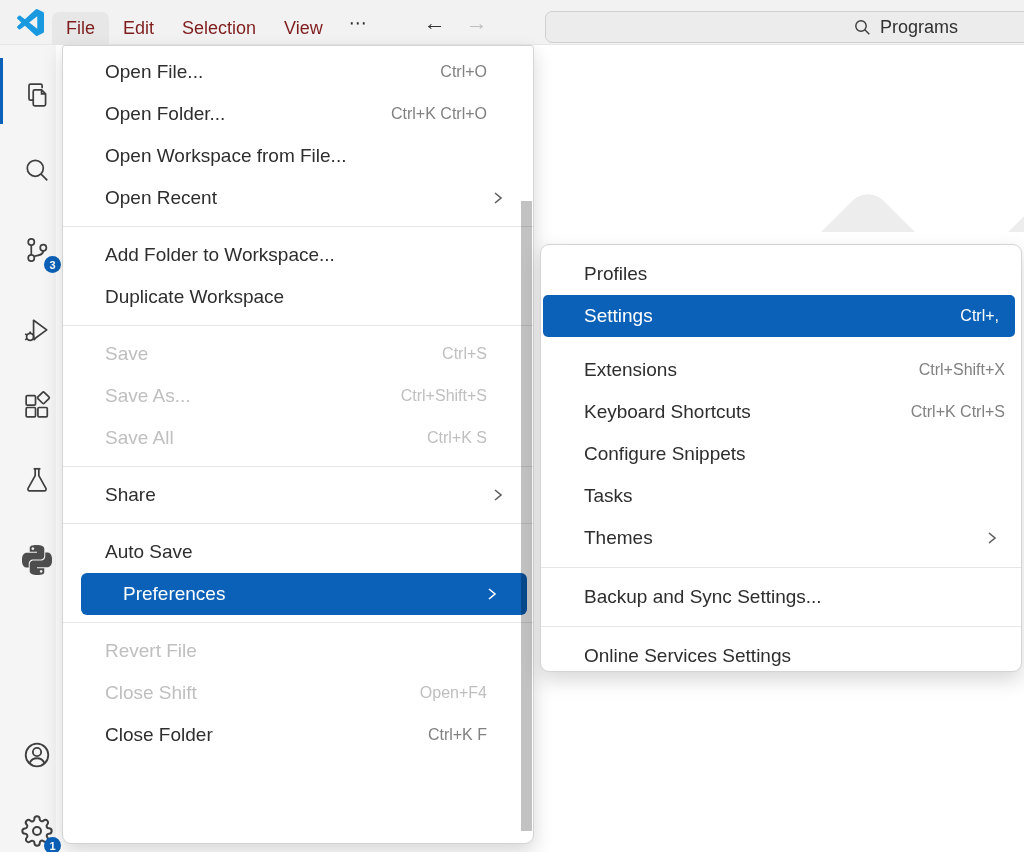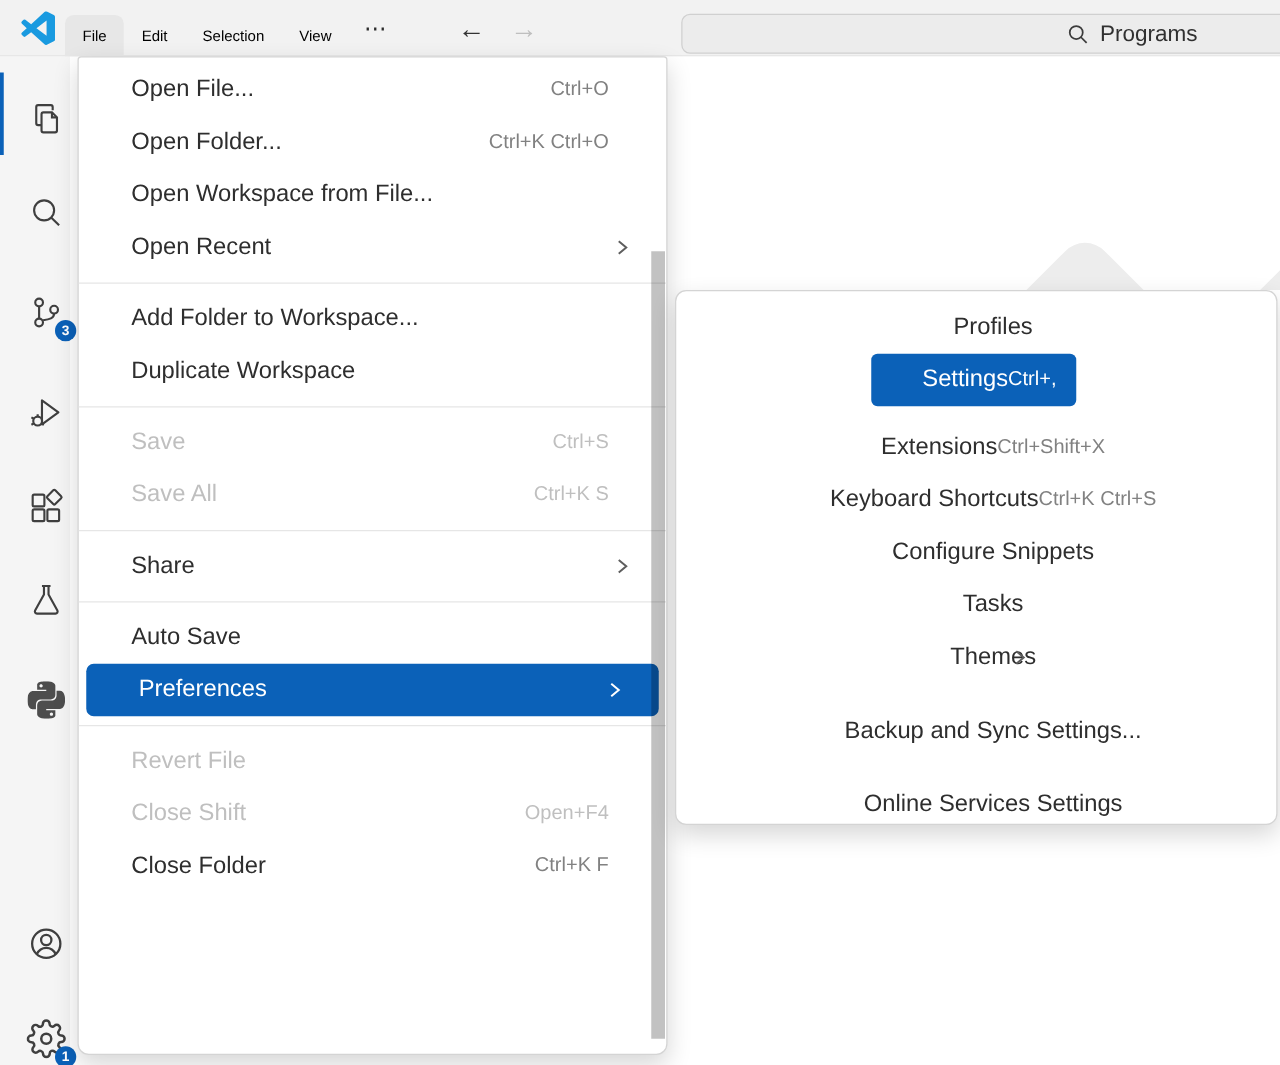--- a/index.html
+++ b/index.html
@@ -12,21 +12,21 @@
 
   
   .titlebar {
     position:absolute; left:0; top:0; width:1024px; height:45px;
     background:#f2f2f2; border-bottom:1px solid #e7e7e7;
     display:flex; align-items:stretch; z-index:4;
   }
   .logo { position:absolute; left:17px; top:9px; width:27px; height:27px; }
   .menubar { position:absolute; left:52px; top:0; height:45px; display:flex; align-items:stretch; }
   .mb-item {
-    display:flex; align-items:center; padding:0 14px; font-size:12px; color:#000000;
+    display:flex; align-items:center; padding:0 14px; font-size:18px; color:#7f1d1d;
     cursor:default; white-space:nowrap;margin-top:12px;
   }
   .mb-item.active { background:#e7e7e7; border-radius:7px 7px 0 0; }
   .mb-more { font-size:18px; letter-spacing:1px; color:#2c2c2c; padding:0 12px; display:flex; align-items:center; }
   .nav-arrow { display:flex; align-items:center; font-size:22px; padding:0 10px; }
   .nav-back { margin-left:34px; color:#333333; }
   .nav-fwd  { color:#bfbfbf; }
   .searchbox {
     position:absolute; left:545px; top:11px; width:722px; height:32px;
     background:#ececec; border:1px solid #d0d0d0; border-radius:7px;
@@ -76,30 +76,30 @@
   .mi.hl .chev { stroke:#ffffff; }
 
   
   .file-menu {
     left:62px; top:45px; width:472px; height:799px;
     border-radius:3px 3px 9px 9px; padding:5px 0; z-index:5;
   }
   .file-menu .mi { padding:0 46px 0 42px; }
   .file-menu .sep { margin:7px 0; }
   .file-menu .chev { right:28px; }
-  .file-menu .mi.hl { margin:0 6px 0 6px; }
+  .file-menu .mi.hl { margin:0 6px 0 18px; }
   .scroll-thumb {
     position:absolute; right:1px; top:155px; width:11px; height:630px;
     background:rgba(0,0,0,.24); z-index:6;
   }
 
   
   .submenu {
-    left:540px; top:232px; width:482px; height:428px;
-    border-radius:9px; padding:8px 0; z-index:7;align-items:center;
+    left:540px; top:244px; width:482px; height:428px;
+    border-radius:9px; padding:8px 0; z-index:7;
   }
   .submenu .mi { padding:0 16px 0 43px; }
   .submenu .sep { margin:8px 0; }
   .submenu .chev { right:22px; }
   .submenu .mi.hl { margin:0 6px 12px 2px; padding-left:41px; border-radius:5px; }
 </style>
 </head>
 <body style="--accent: #0b61b8;">
 
 <div class="titlebar">
@@ -231,20 +231,24 @@
   <div class="mi">
     <span class="lbl">Duplicate Workspace</span>
   </div>
   <div class="sep"></div>
 
   <div class="mi disabled">
     <span class="lbl">Save</span>
     <span class="sc">Ctrl+S</span>
   </div>
   <div class="mi disabled">
+    <span class="lbl">Save As...</span>
+    <span class="sc">Ctrl+Shift+S</span>
+  </div>
+  <div class="mi disabled">
     <span class="lbl">Save All</span>
     <span class="sc">Ctrl+K S</span>
   </div>
   <div class="sep"></div>
 
   <div class="mi">
     <span class="lbl">Share</span>
     <svg class="chev" width="14" height="16" viewBox="0 0 14 16">
         <path d="M4 3l6 5-6 5"></path>
       </svg>

